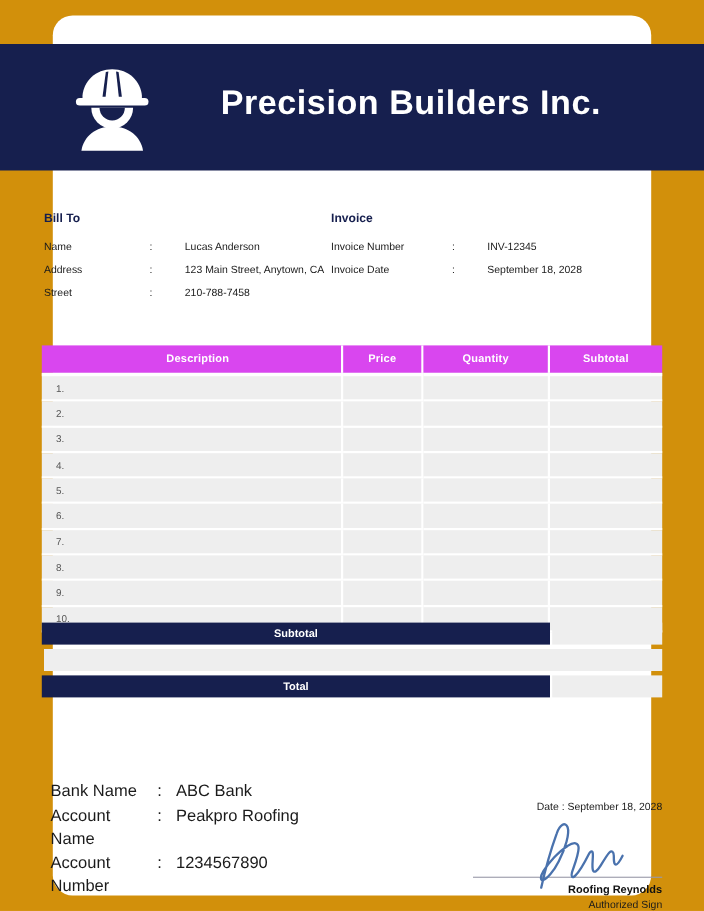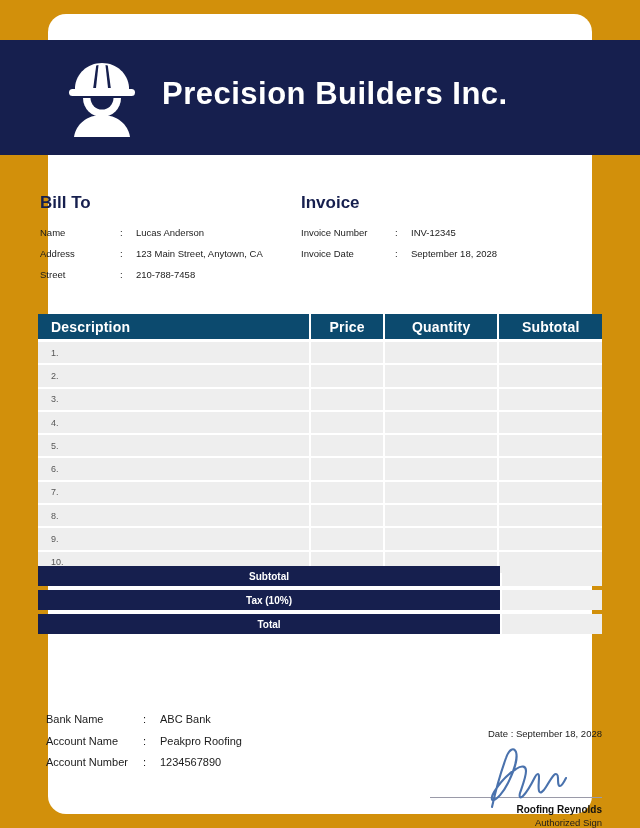--- a/index.html
+++ b/index.html
@@ -46,20 +46,21 @@
     width: 120px;
     display: flex;
     justify-content: center;
     align-items: center;
     flex: 0 0 auto;
     margin-left: 42px;
   }
   .logo-wrap svg { display: block; }
   .header-text {
     flex: 1 1 auto;
+    text-align: center;
     padding-right: 55px;
   }
   .company-name {
     color: #ffffff;
     font-size: 31px;
     font-weight: bold;
     letter-spacing: 0.5px;
     line-height: 1.05;
     margin: 0 0 7px 0;
     white-space: nowrap;
@@ -78,52 +79,54 @@
     left: 0;
     top: 193px;
     width: 544px;
     display: flex;
   }
   .info-block { }
   .info-block.bill { margin-left: 40px; width: 290px; }
   .info-block.inv  { width: 270px; }
   .info-title {
     color: #161f4e;
-    font-size: 17px;
+    font-size: 11px;
     font-weight: bold;
     margin-bottom: 9px;
   }
   .info-row {
     display: flex;
     font-size: 9.5px;
     color: #1b1b1b;
     line-height: 21px;
+    gap: 16px;
   }
   .info-label { width: 80px; flex: 0 0 auto; }
   .info-label.wide { width: 94px; }
   .info-colon { width: 16px; flex: 0 0 auto; }
   .info-value { flex: 1 1 auto; }
 
   
   .items-table {
     position: absolute;
     left: 38px;
     top: 314px;
     width: 564px;
     border-collapse: separate;
     border-spacing: 0;
   }
   .items-table th {
-    background: #0c4a6e;
+    background: #d946ef;
     color: #ffffff;
-    font-size: 14px;
+    font-size: 10px;
     font-weight: bold;
     height: 23px;
     letter-spacing: 0.2px;
     border-right: 2px solid #ffffff;
+    text-align: center;
   }
   .items-table th:last-child { border-right: none; }
   .items-table td {
     background: #eeeeee;
     height: 19.3px;
     border-bottom: 2px solid #ffffff;
     border-right: 2px solid #ffffff;
     font-size: 9px;
     color: #555555;
   }
@@ -171,21 +174,21 @@
     width: 300px;
   }
   .payment-title {
     color: #161f4e;
     font-size: 12px;
     font-weight: bold;
     margin-bottom: 8px;
   }
   .payment-row {
     display: flex;
-    font-size: 11px;
+    font-size: 15px;
     color: #1b1b1b;
     line-height: 21.5px;
   }
   .payment-label { width: 105px; flex: 0 0 auto; padding-left: 8px; box-sizing: border-box; }
   .payment-colon { width: 17px; flex: 0 0 auto; }
 
   
   .sign-area {
     position: absolute;
     right: 38px;
@@ -363,21 +366,20 @@
       </tr>
     </tbody>
   </table>
 
   <div class="totals">
     <div class="total-row">
       <div class="total-label">Subtotal</div>
       <div class="total-value"></div>
     </div>
     <div class="total-row">
-      <div class="total-label">Tax (10%)</div>
       <div class="total-value"></div>
     </div>
     <div class="total-row">
       <div class="total-label">Total</div>
       <div class="total-value"></div>
     </div>
   </div>
 
   <div class="payment">
 

